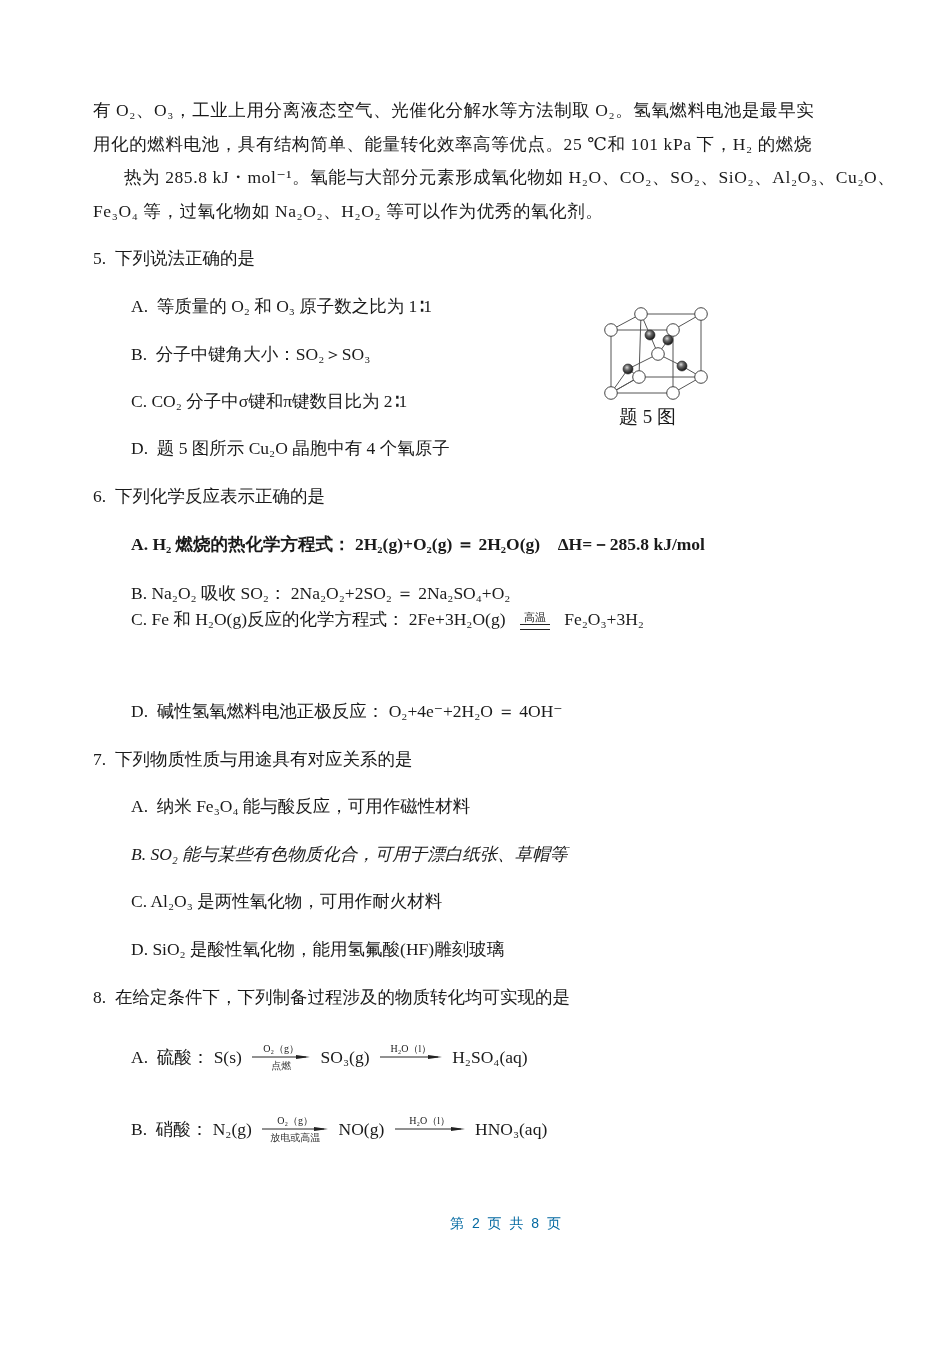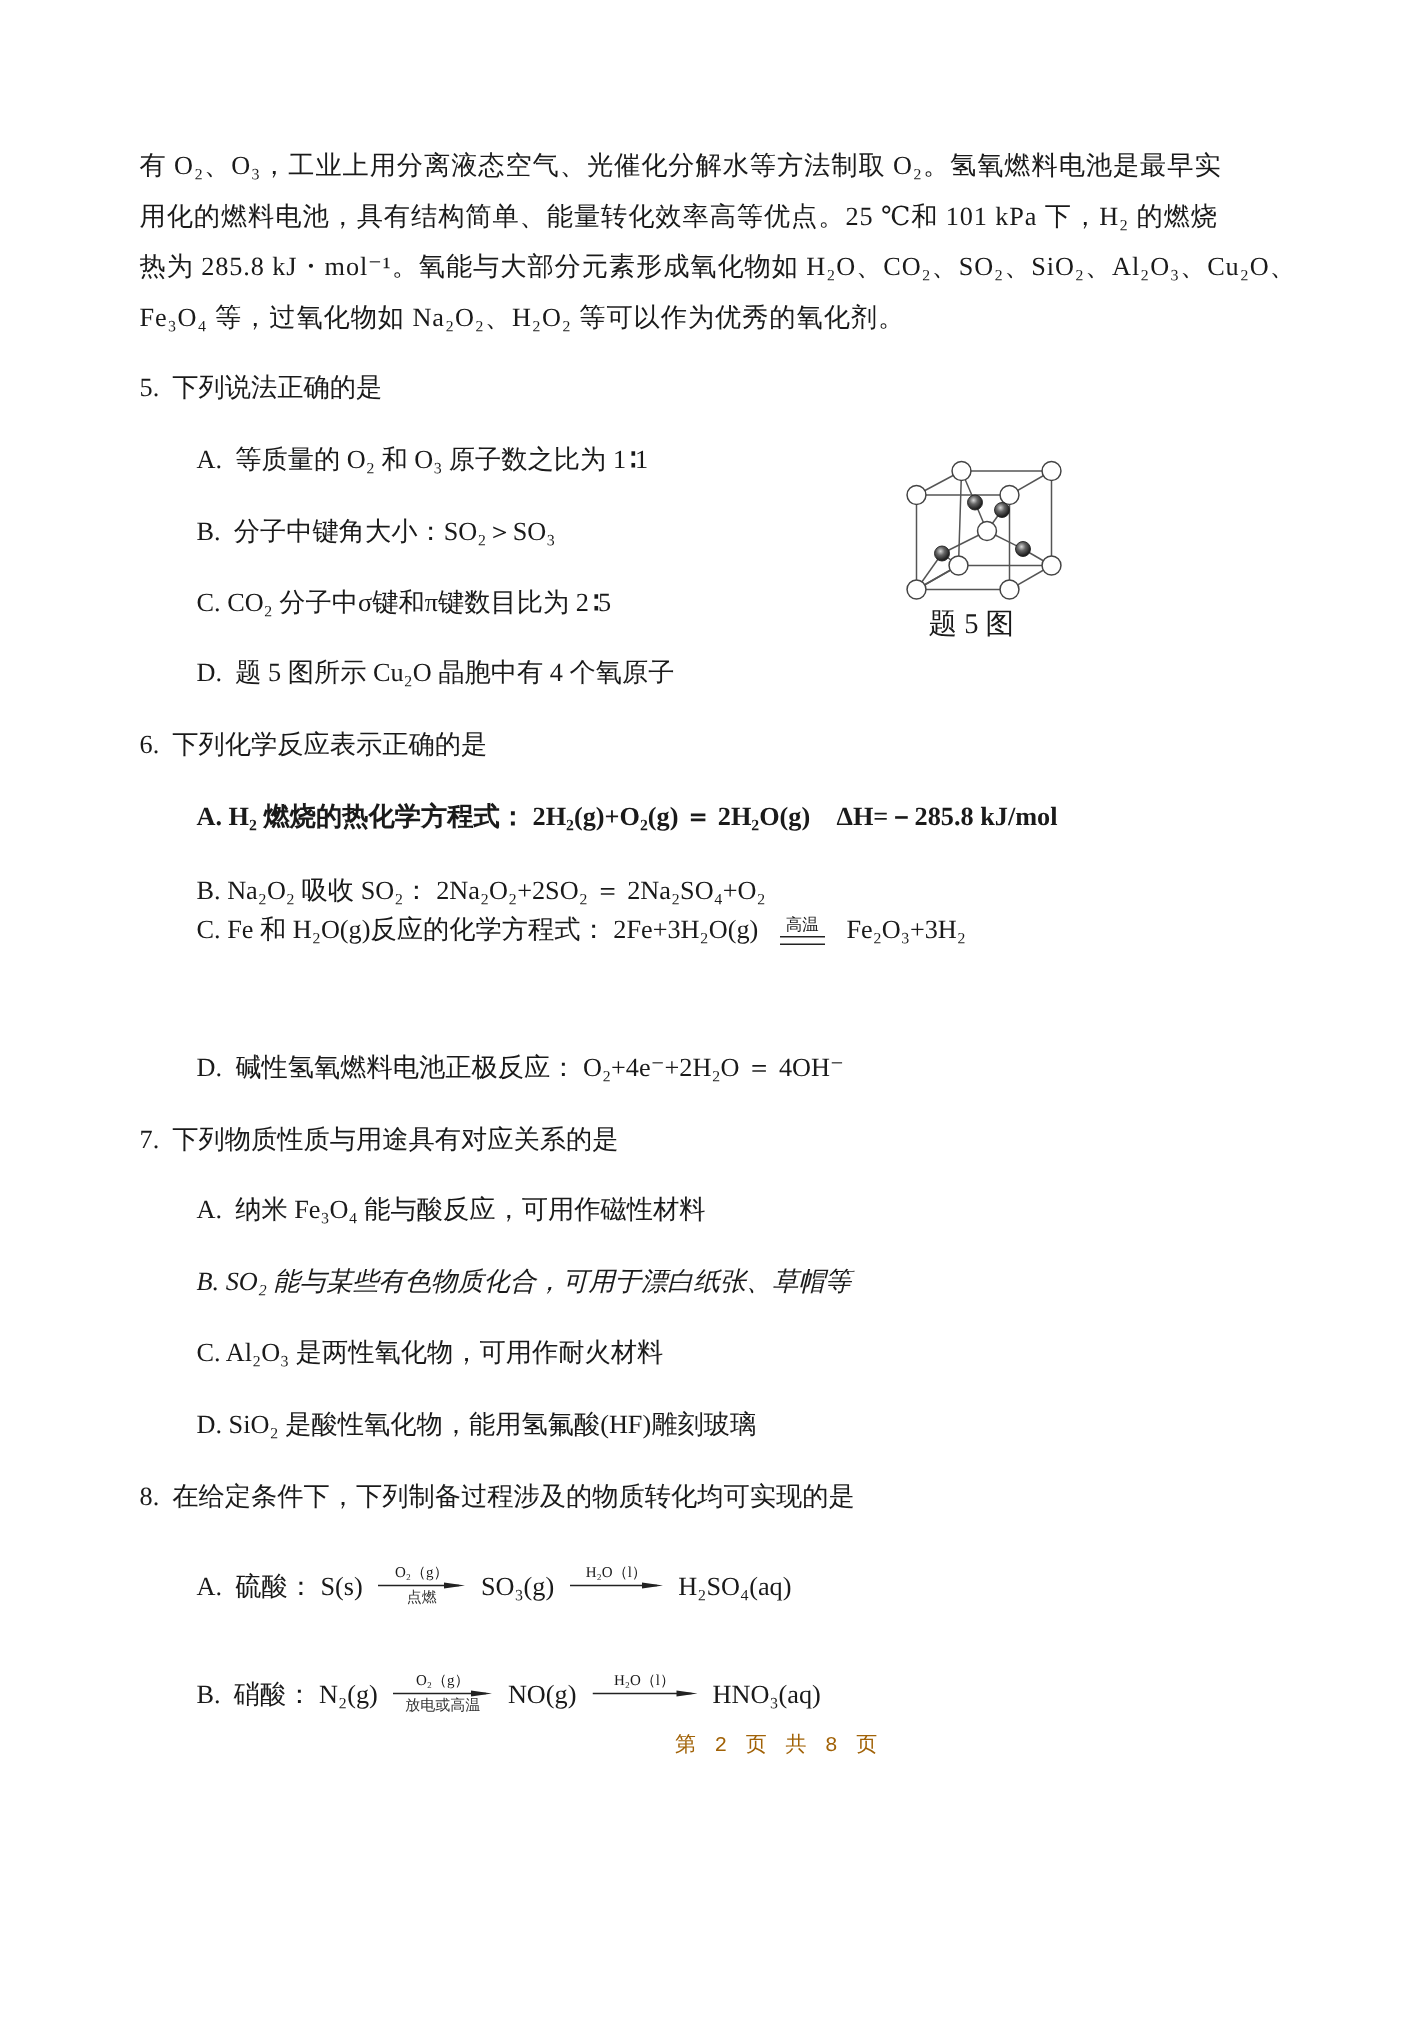--- a/index.html
+++ b/index.html
@@ -11,45 +11,45 @@
   .opt { left:131px; }
   .arrow-group { display:inline-block; position:relative; vertical-align:middle; text-align:center; margin:0 6px; }
   .arrow-group .above { display:block; font-size:10px; line-height:11px;text-align:center; }
   .arrow-group .below { display:block; font-size:10px; line-height:11px; color:#333; }
   .arrow-group svg { display:block; }
   .eqsign { display:inline-block; position:relative; vertical-align:middle; margin:12px 10px; text-align:center; }
   .eqsign .above { display:block; font-size:11px; line-height:11px; }
   .eqsign .bars { display:block; width:30px; height:4px; border-top:1.2px solid #222; border-bottom:1.2px solid #222; margin:1px auto 0; }
   .fig { position:absolute; left:600px; top:305px; width:120px; height:125px; }
   .fig-caption { position:absolute; left:619px; top:406px; font-size:19px; line-height:22px; white-space:nowrap; }
-  .footer { position:absolute; left:450px; top:1154px; font-family:Liberation Mono, monospace; font-size:14px; color:#a16207; white-space:nowrap; word-spacing:4px; }
+  .footer { position:absolute; left:450px; top:1215px; font-family:Liberation Sans, sans-serif; font-size:14px; color:#0369a1; white-space:nowrap; word-spacing:4px; }
 </style>
 </head>
 <body>
 
 <div class="line intro" style="top:99px;">有 O₂、O₃，工业上用分离液态空气、光催化分解水等方法制取 O₂。氢氧燃料电池是最早实</div>
 <div class="line intro" style="top:133px;">用化的燃料电池，具有结构简单、能量转化效率高等优点。25 ℃和 101 kPa 下，H₂ 的燃烧</div>
-<div class="line intro" style="top:166px;">热为 285.8 kJ・mol⁻¹。氧能与大部分元素形成氧化物如 H₂O、CO₂、SO₂、SiO₂、Al₂O₃、Cu₂O、</div>
+<div class="line intro" style="top:166px;margin-left:31px;">热为 285.8 kJ・mol⁻¹。氧能与大部分元素形成氧化物如 H₂O、CO₂、SO₂、SiO₂、Al₂O₃、Cu₂O、</div>
 <div class="line intro" style="top:200px;">Fe₃O₄ 等，过氧化物如 Na₂O₂、H₂O₂ 等可以作为优秀的氧化剂。</div>
 
 <div class="line q" style="top:247px;">
   <span>5.</span>&nbsp;
   <span>下列说法正确的是</span>
 </div>
 <div class="line opt" style="top:295px;">
   <span>A.</span>&nbsp;
   <span>等质量的 O₂ 和 O₃ 原子数之比为 1∶1</span>
 </div>
 <div class="line opt" style="top:343px;text-align:center;">
   <span>B.</span>&nbsp;
   <span>分子中键角大小：SO₂＞SO₃</span>
 </div>
 <div class="line opt" style="top:390px;">
   <span>C.</span>
-  <span>CO₂ 分子中σ键和π键数目比为 2∶5</span>
+  <span>CO₂ 分子中σ键和π键数目比为 2∶1</span>
 </div>
 <div class="line opt" style="top:437px;">
   <span>D.</span>&nbsp;
   <span>题 5 图所示 Cu₂O 晶胞中有 4 个氧原子</span>
 </div>
 
 <svg class="fig" viewBox="0 0 120 125" xmlns="http://www.w3.org/2000/svg">
   <defs>
     <radialGradient id="darkAtom" cx="40%" cy="35%" r="60%">
       <stop offset="0%" stop-color="#d8d8d8"></stop>

